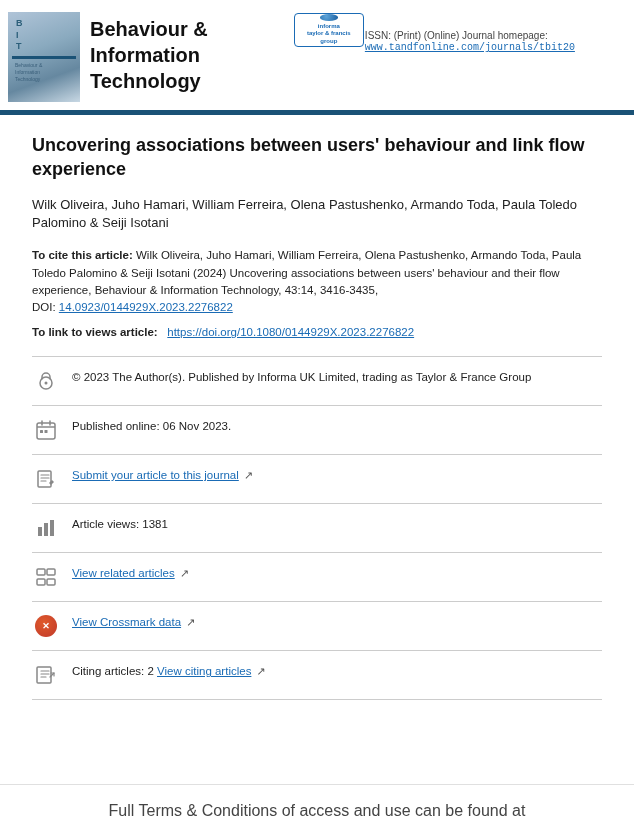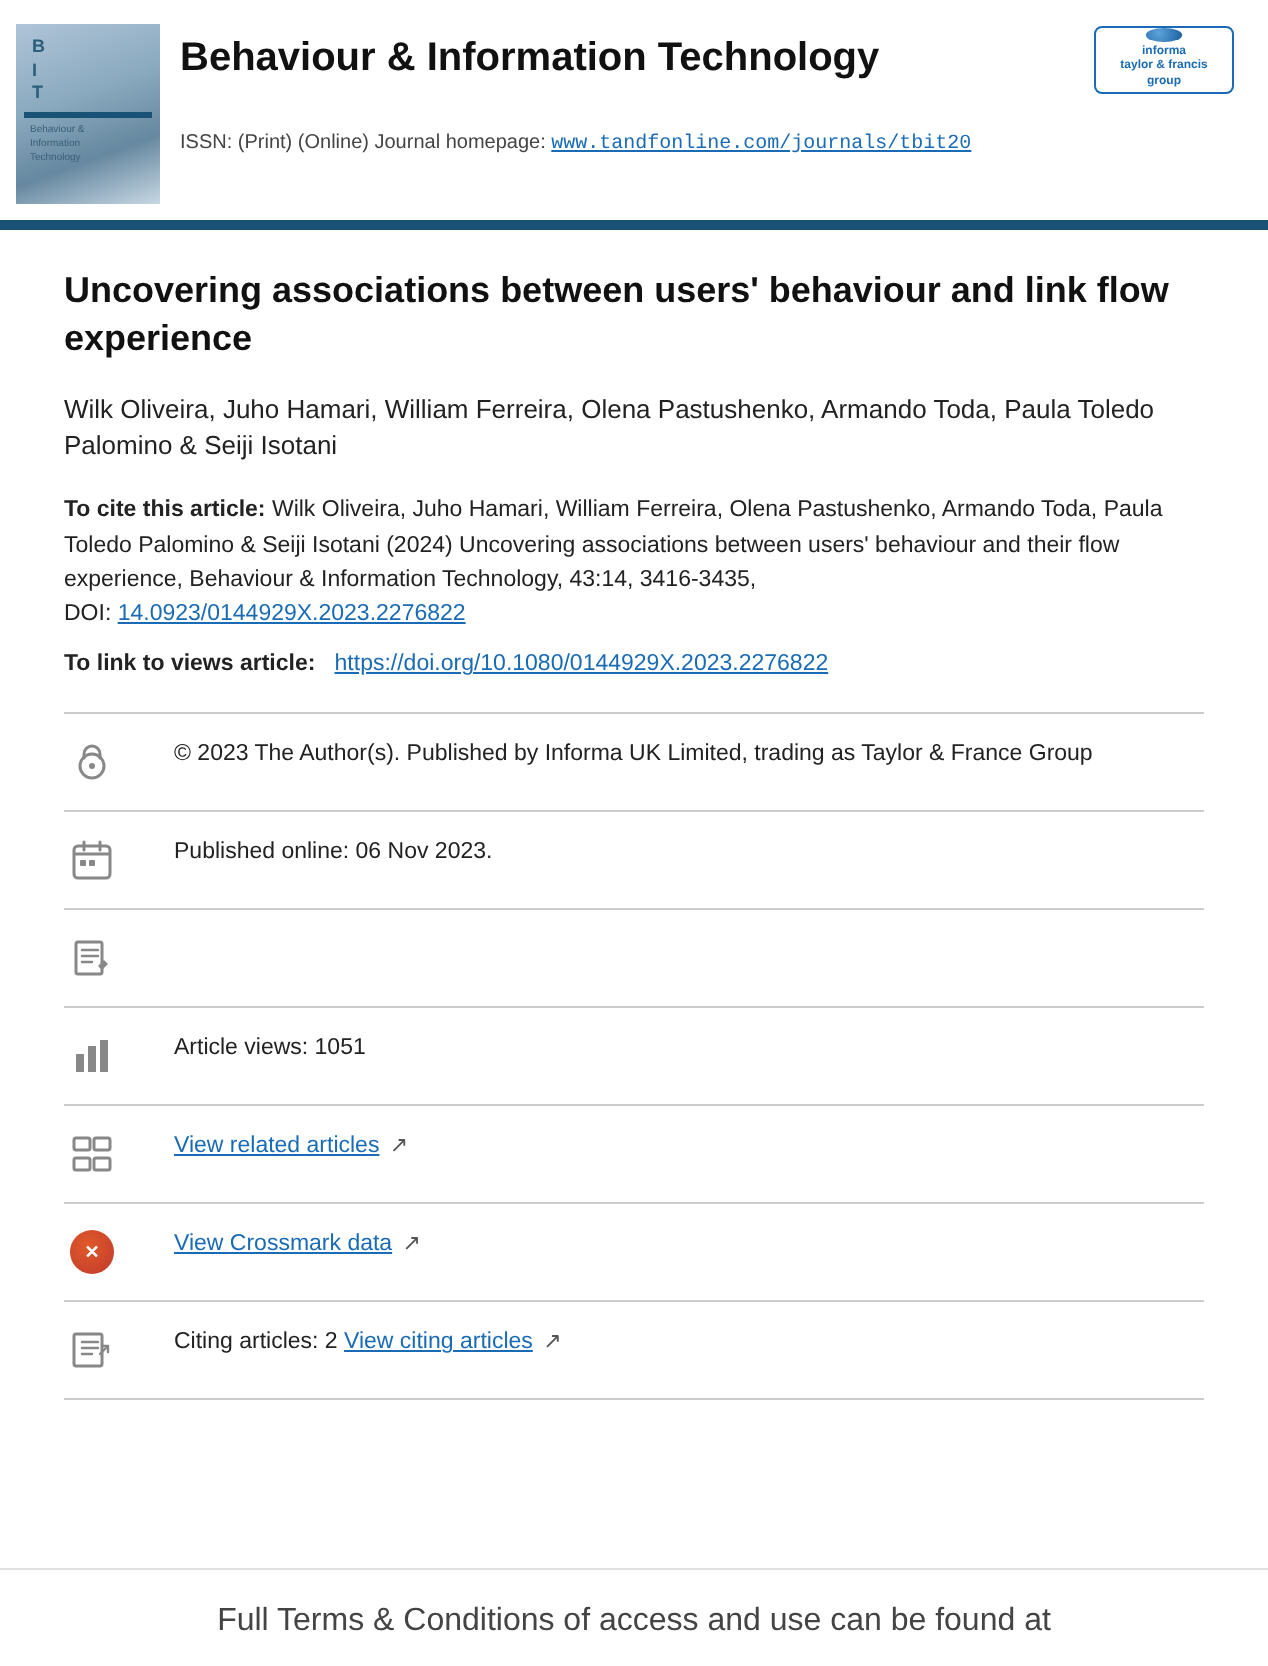--- a/index.html
+++ b/index.html
@@ -65,21 +65,21 @@
       font-size: 5px;
       color: #3a5f7a;
       line-height: 1.4;
       text-align: left;
       width: 100%;
       padding: 0 3px;
     }
 
     .header-right {
       display: flex;
-      flex-direction: column;
+      flex-direction: row;
       flex: 1;
     }
     .header-top-row {
       display: flex;
       align-items: flex-start;
       justify-content: space-between;
     }
     .journal-title {
       font-size: 20px;
       font-weight: bold;
@@ -191,21 +191,21 @@
 
     
     .info-rows {
       border-top: 1px solid #ccc;
     }
     .info-row {
       display: flex;
       align-items: flex-start;
       padding: 10px 0;
       border-bottom: 1px solid #ccc;
-      gap: 27px;
+      gap: 12px;
     }
     .info-icon {
       width: 28px;
       height: 28px;
       flex-shrink: 0;
       display: flex;
       align-items: center;
       justify-content: center;
       font-size: 18px;
       color: #555;
@@ -340,32 +340,36 @@
       </div>
 
       <div class="info-row">
         <div class="info-icon">
           <svg width="22" height="22" viewBox="0 0 22 22" fill="none">
             <rect x="3" y="3" width="13" height="16" rx="1" stroke="#888" stroke-width="1.5" fill="none"></rect>
             <path d="M6 7h8M6 10h8M6 13h5" stroke="#888" stroke-width="1.2" stroke-linecap="round"></path>
             <path d="M14 15l3-3 2 2-3 3-2-2z" fill="#888"></path>
           </svg>
         </div>
+        <div class="info-text">
+          <a class="blue">Submit your article to this journal</a>
+          <span class="ext-link-icon">↗</span>
+        </div>
       </div>
 
       <div class="info-row">
         <div class="info-icon">
           <svg width="22" height="22" viewBox="0 0 22 22" fill="none">
             <rect x="3" y="10" width="4" height="9" fill="#888"></rect>
             <rect x="9" y="6" width="4" height="13" fill="#888"></rect>
             <rect x="15" y="3" width="4" height="16" fill="#888"></rect>
           </svg>
         </div>
         <div class="info-text">
-          <span>Article views: 1051</span>
+          <span>Article views: 1381</span>
         </div>
       </div>
 
       <div class="info-row">
         <div class="info-icon">
           <svg width="22" height="22" viewBox="0 0 22 22" fill="none">
             <rect x="2" y="3" width="8" height="6" rx="1" stroke="#888" stroke-width="1.5" fill="none"></rect>
             <rect x="12" y="3" width="8" height="6" rx="1" stroke="#888" stroke-width="1.5" fill="none"></rect>
             <rect x="2" y="13" width="8" height="6" rx="1" stroke="#888" stroke-width="1.5" fill="none"></rect>
             <rect x="12" y="13" width="8" height="6" rx="1" stroke="#888" stroke-width="1.5" fill="none"></rect>

